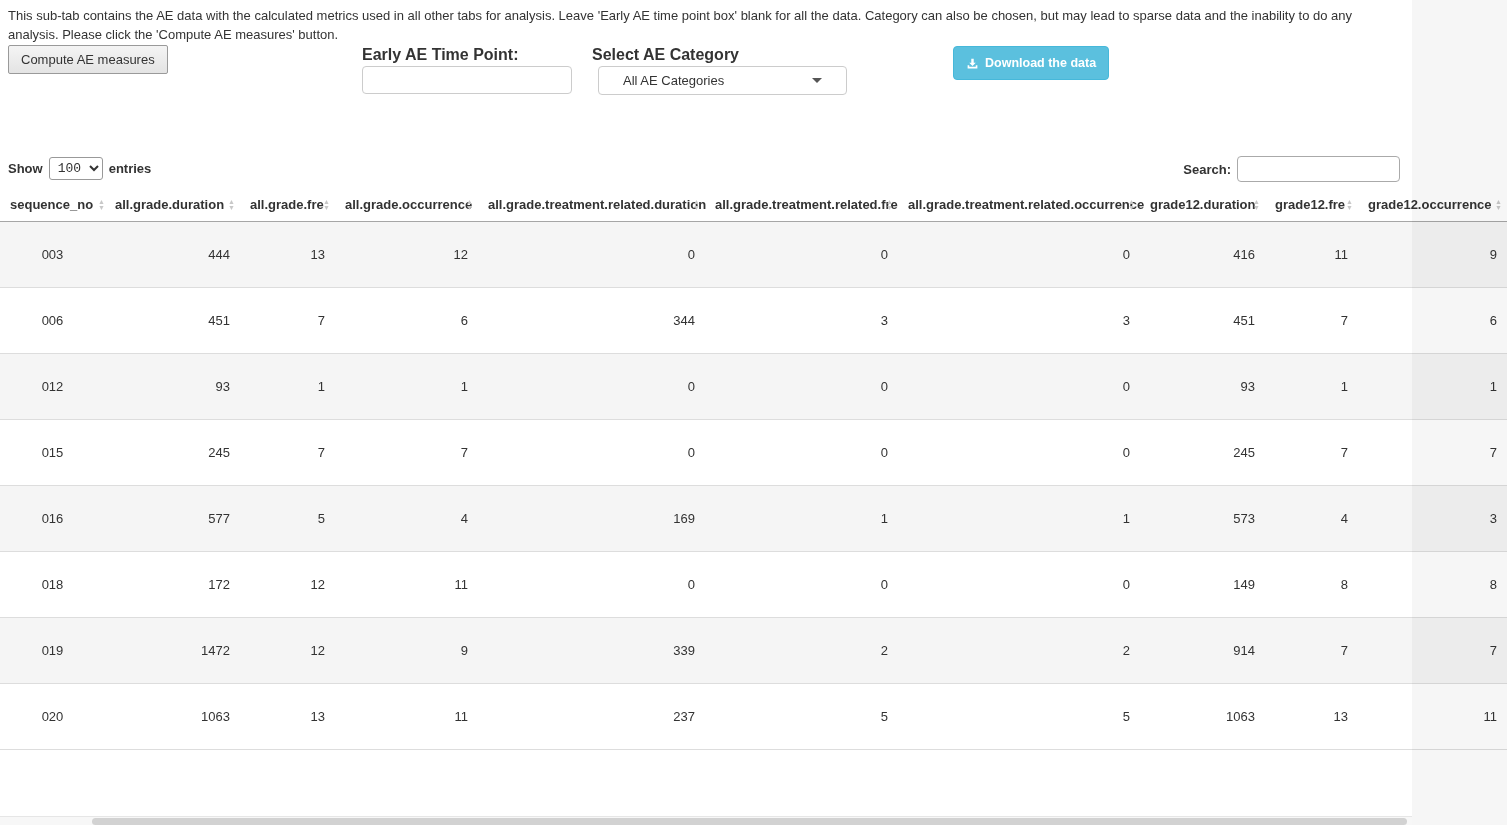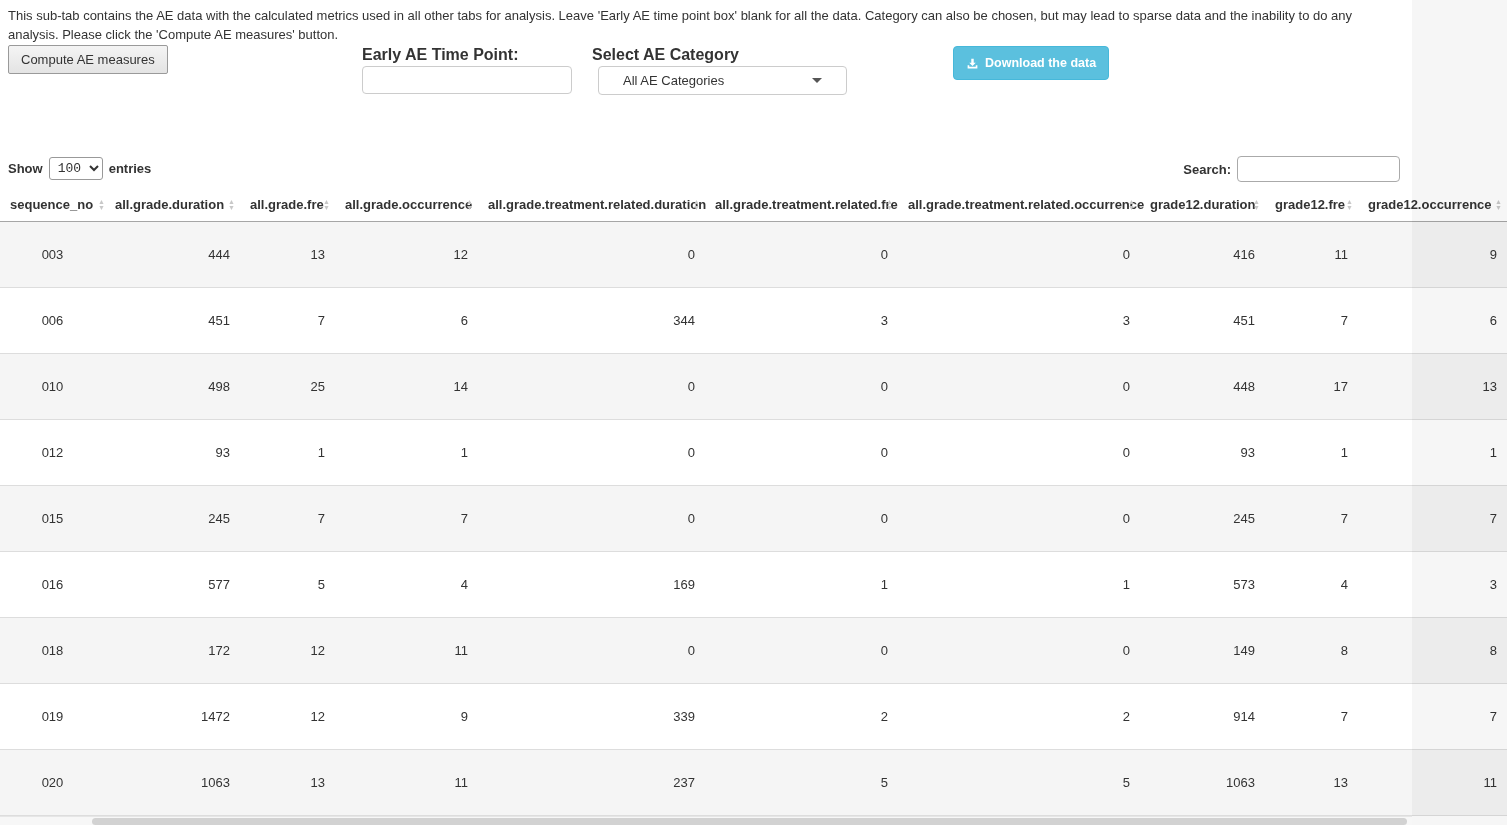--- a/index.html
+++ b/index.html
@@ -224,32 +224,20 @@
           <td class="col2">7</td>
           <td class="col3">6</td>
           <td class="col4">344</td>
           <td class="col5">3</td>
           <td class="col6">3</td>
           <td class="col7">451</td>
           <td class="col8">7</td>
           <td class="col9">6</td>
         </tr>
         <tr>
-          <td class="col0">010</td>
-          <td class="col1">498</td>
-          <td class="col2">25</td>
-          <td class="col3">14</td>
-          <td class="col4">0</td>
-          <td class="col5">0</td>
-          <td class="col6">0</td>
-          <td class="col7">448</td>
-          <td class="col8">17</td>
-          <td class="col9">13</td>
-        </tr>
-        <tr>
           <td class="col0">012</td>
           <td class="col1">93</td>
           <td class="col2">1</td>
           <td class="col3">1</td>
           <td class="col4">0</td>
           <td class="col5">0</td>
           <td class="col6">0</td>
           <td class="col7">93</td>
           <td class="col8">1</td>
           <td class="col9">1</td>

